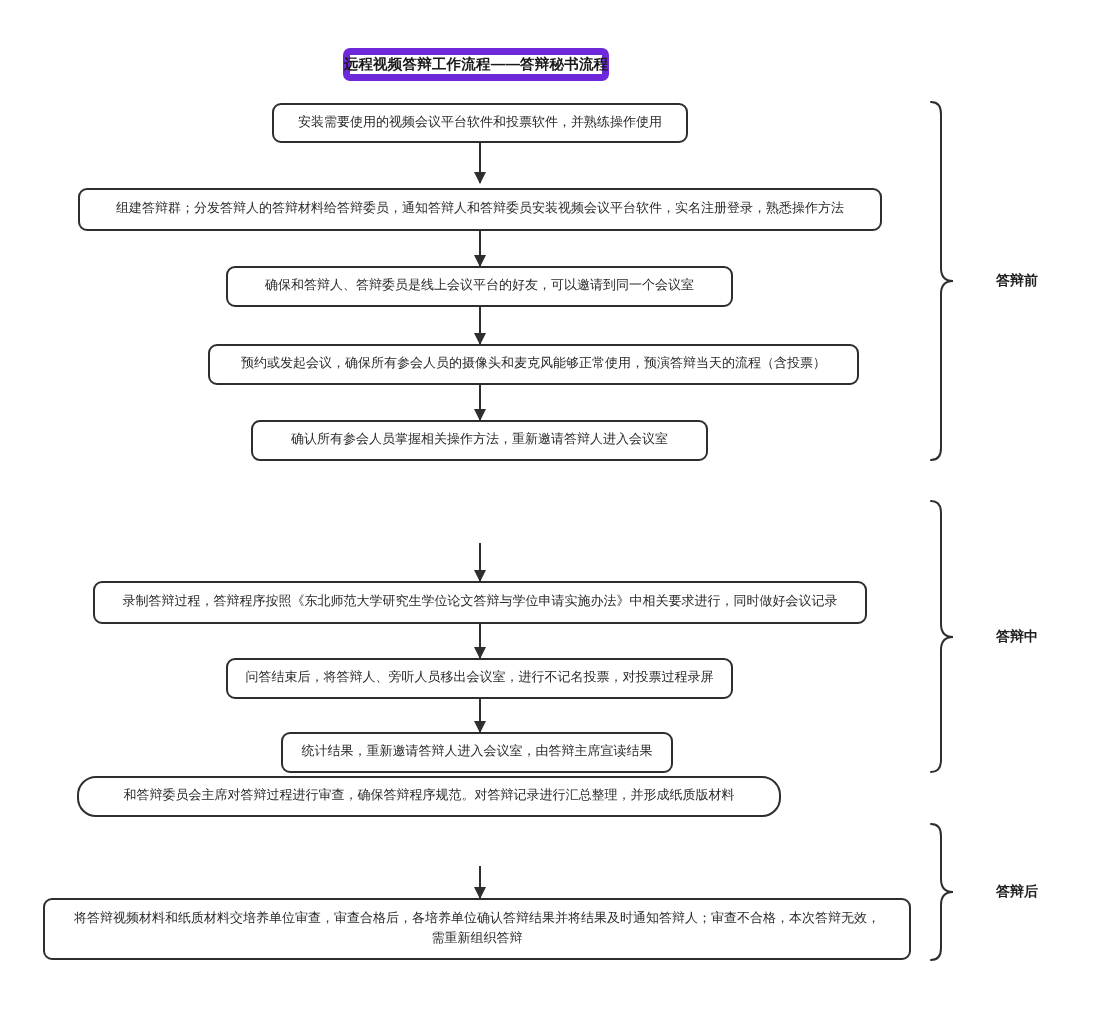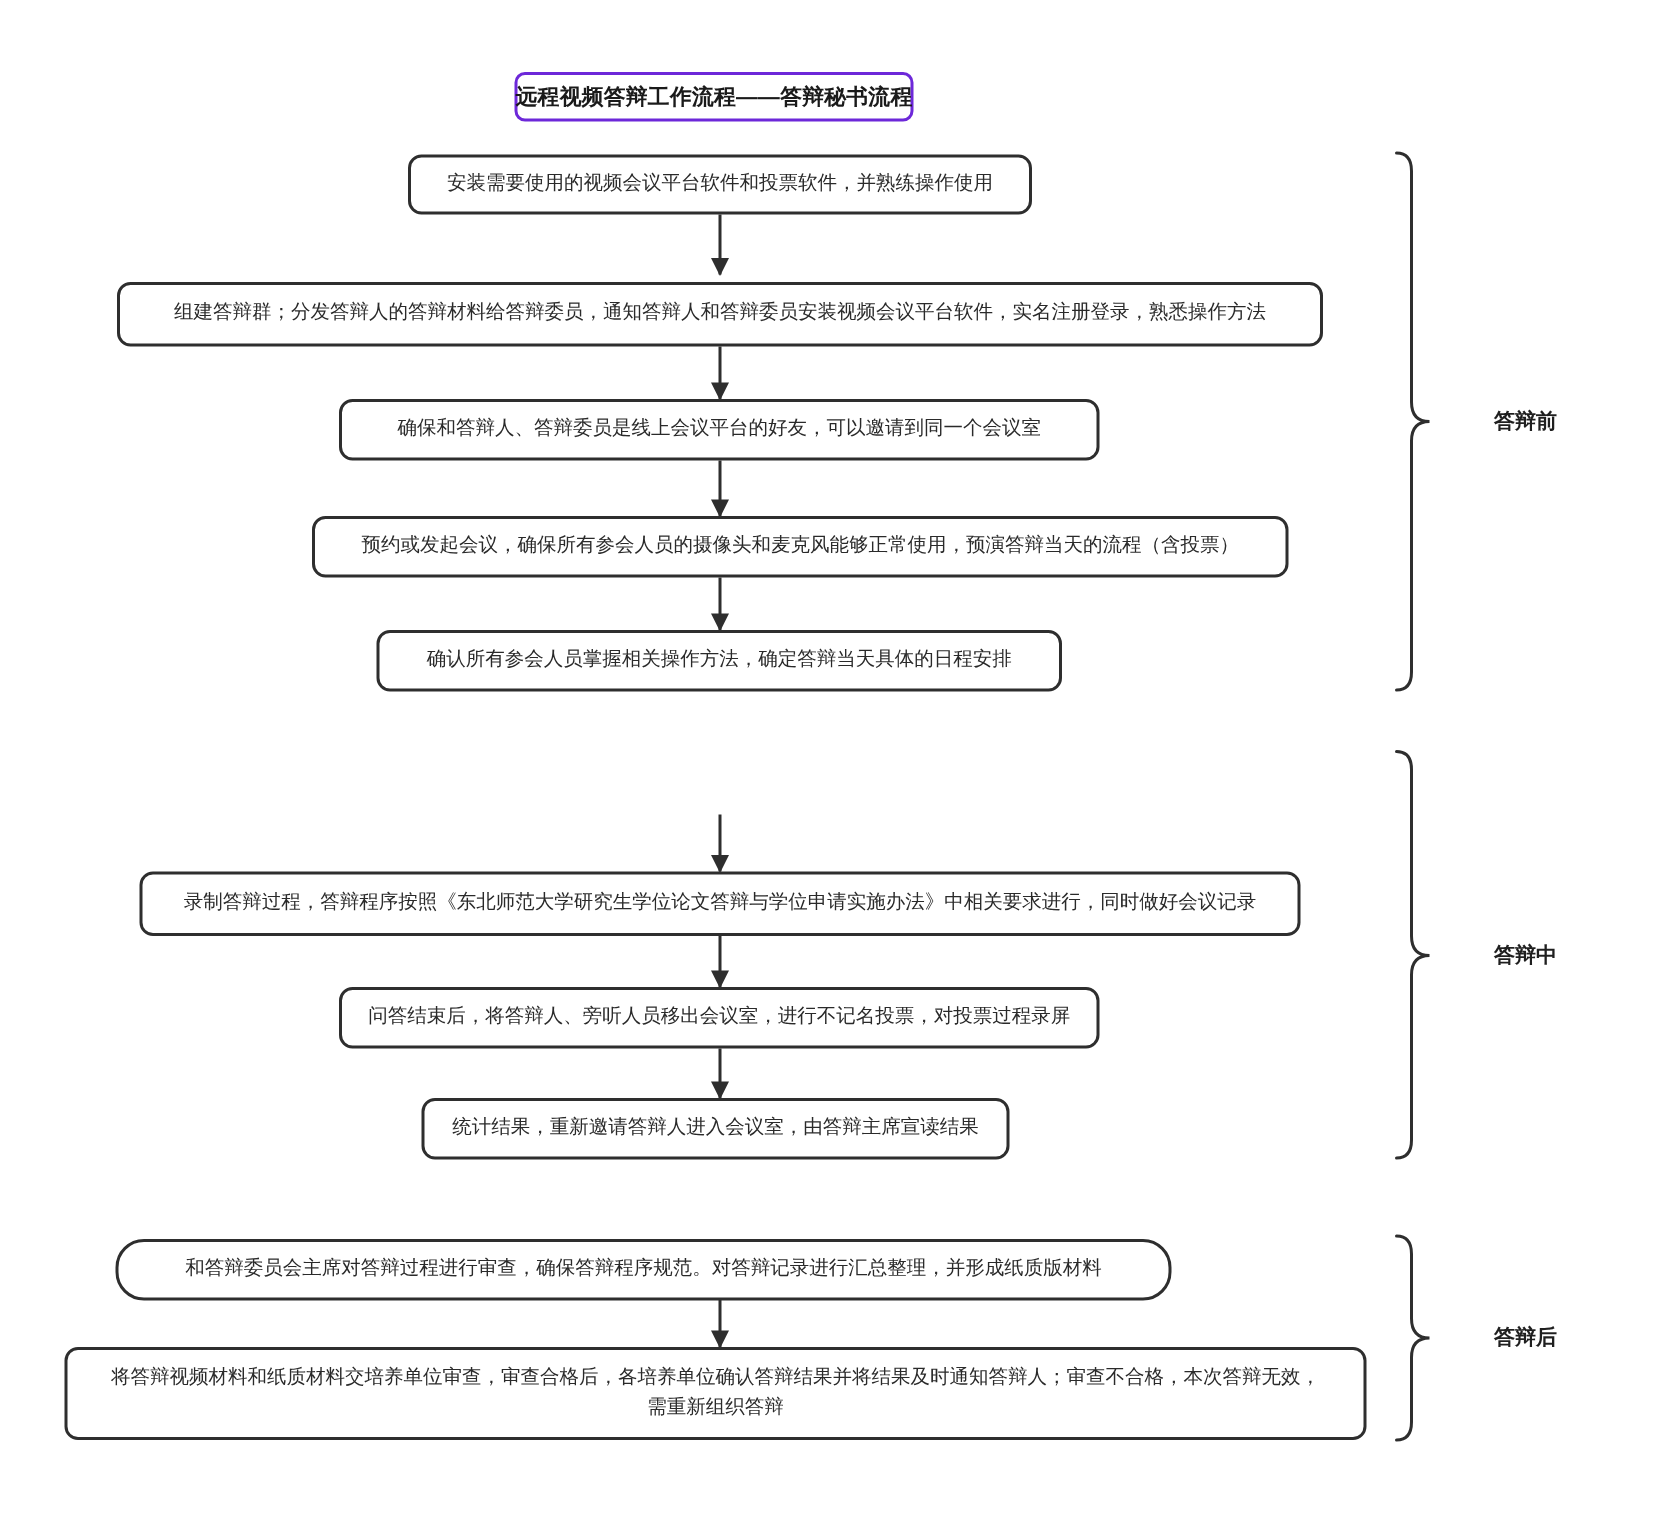--- a/index.html
+++ b/index.html
@@ -20,21 +20,21 @@
   }
 
   
   .title-box {
     position: absolute;
     left: 343px;
     top: 48px;
     width: 266px;
     height: 33px;
     box-sizing: border-box;
-    border: 2px solid #6d28d9;
+    border: 7px solid #6d28d9;
     border-radius: 7px;
     background: #ffffff;
     display: flex;
     align-items: center;
     justify-content: center;
     font-size: 14.5px;
     font-weight: bold;
     letter-spacing: 0.2px;
     color: #1a1a1a;
     white-space: nowrap;
@@ -114,21 +114,21 @@
 
   <div class="arrow" style="left:479px; top:307px; height:37px;"></div>
 
   <div class="node" style="left:177px; top:344px; width:651px; height:41px;margin-left:31px;">
     <span>预约或发起会议，确保所有参会人员的摄像头和麦克风能够正常使用，预演答辩当天的流程（含投票）</span>
   </div>
 
   <div class="arrow" style="left:479px; top:385px; height:35px;"></div>
 
   <div class="node" style="left:251px; top:420px; width:457px; height:41px;">
-    <span>确认所有参会人员掌握相关操作方法，确定答辩当天具体的日程安排</span>
+    <span>确认所有参会人员掌握相关操作方法，重新邀请答辩人进入会议室</span>
   </div>
 
   <div class="bracket" style="left:929px; top:100px;">
     <svg width="26" height="362" viewBox="0 0 26 362">
       <path d="M 2 2 Q 12 2 12 14 L 12 168 Q 12 181 24 181 Q 12 181 12 194 L 12 348 Q 12 360 2 360" fill="none" stroke="#2e2e2e" stroke-width="2" stroke-linecap="round"></path>
     </svg>
   </div>
   <div class="bracket-label" style="left:962px; top:272px;">答辩前</div>
 
 
@@ -150,21 +150,21 @@
     <span>统计结果，重新邀请答辩人进入会议室，由答辩主席宣读结果</span>
   </div>
 
   <div class="bracket" style="left:929px; top:499px;">
     <svg width="26" height="275" viewBox="0 0 26 275">
       <path d="M 2 2 Q 12 2 12 14 L 12 125 Q 12 138 24 138 Q 12 138 12 151 L 12 261 Q 12 273 2 273" fill="none" stroke="#2e2e2e" stroke-width="2" stroke-linecap="round"></path>
     </svg>
   </div>
   <div class="bracket-label" style="left:962px; top:628px;">答辩中</div>
 
-  <div class="node" style="left:77px; top:826px; width:704px; height:41px;border-radius:19px;">
+  <div class="node" style="left:77px; top:776px; width:704px; height:41px;border-radius:19px;">
     <span>和答辩委员会主席对答辩过程进行审查，确保答辩程序规范。对答辩记录进行汇总整理，并形成纸质版材料</span>
   </div>
 
   <div class="arrow" style="left:479px; top:866px; height:32px;"></div>
 
   <div class="node" style="left:43px; top:898px; width:868px; height:62px; padding:6px 26px;">
     <span>将答辩视频材料和纸质材料交培养单位审查，审查合格后，各培养单位确认答辩结果并将结果及时通知答辩人；审查不合格，本次答辩无效，需重新组织答辩</span>
   </div>
 
   <div class="bracket" style="left:929px; top:822px;">

